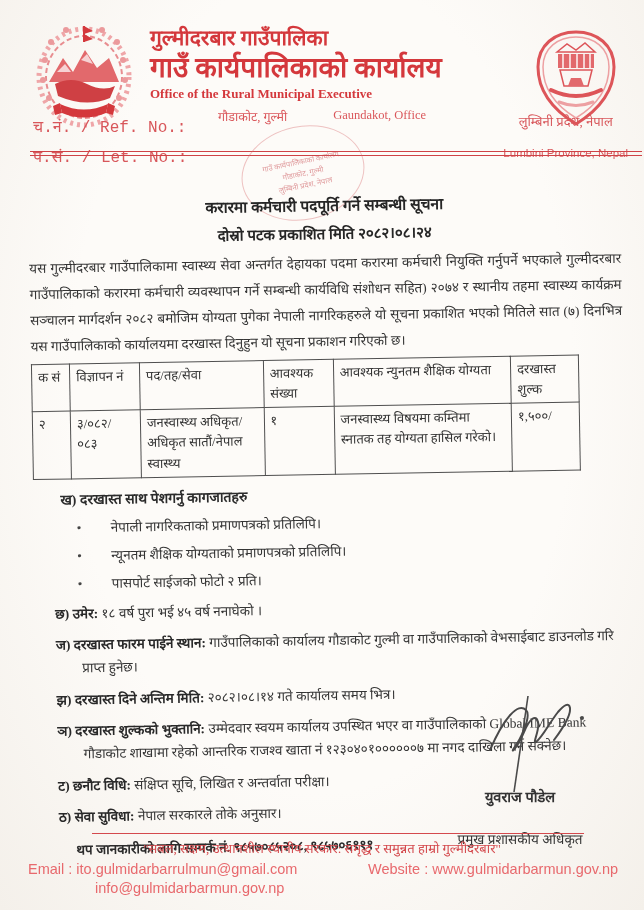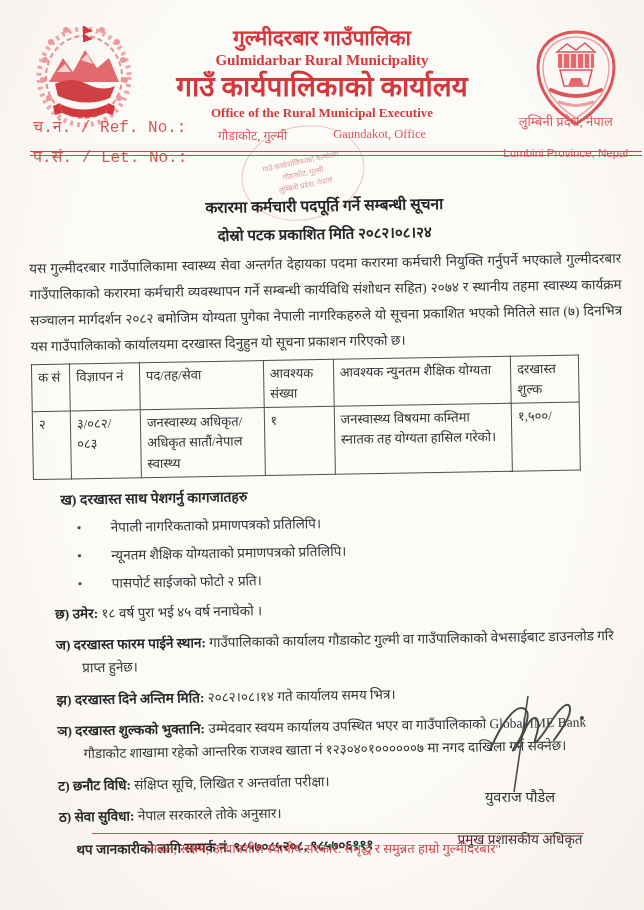--- a/index.html
+++ b/index.html
@@ -4,21 +4,21 @@
 <style>
   html,body{margin:0;padding:0;}
   body{width:644px;height:910px;background:#eceae6;font-family:"Liberation Serif","DejaVu Serif",serif;}
   .page{position:relative;width:644px;height:910px;overflow:hidden;
         background:radial-gradient(ellipse at 50% 42%,#fdfbf8 55%,#f4f0ea 100%);
         color:#3a3a3a;}
   
   .emblem{position:absolute;}
   #left-emblem{left:33px;top:20px;}
   #right-emblem{left:527px;top:28px;}
-  .head-center{position:absolute;left:150px;top:26px;width:344px;text-align:center;color:#d4383c;}
+  .head-center{position:absolute;left:150px;top:26px;width:344px;color:#d4383c;}
   .hc-np1{font-size:21px;font-weight:bold;line-height:1.15;}
   .hc-en1{font-size:15px;font-weight:bold;margin-top:2px;}
   .hc-np2{font-size:28px;font-weight:bold;margin-top:3px;line-height:1.1;}
   .hc-en2{font-size:13px;font-weight:bold;margin-top:2px;}
   .hc-loc{font-size:12.5px;margin-top:6px;color:#da575b;display:flex;justify-content:center;gap:46px;}
   .ref-block{position:absolute;left:33px;top:114px;font-family:Liberation Mono, monospace;
              font-size:16px;color:#d8575b;line-height:1.85;}
   .province-block{position:absolute;right:16px;top:112px;text-align:center;color:#d8575b;}
   .province-block .np{font-size:13px;}
   .province-block .en{font-size:11.5px;font-family:"Liberation Sans",sans-serif;margin-top:17px;}
@@ -44,21 +44,21 @@
   .bullet-line{margin-top:10px;padding-left:77px;text-indent:-17px;font-size:13.5px;color:#353535;}
   .bullet-dot{display:inline-block;width:17px;color:#444;}
   .items{margin-top:11px;}
   .item{margin-top:9px;padding-left:46px;text-indent:-26px;font-size:13.5px;
         line-height:1.68;color:#353535;}
   .item b{color:#292929;}
   .contact-line{margin:11px 0 0 37px;font-weight:bold;font-size:13.5px;color:#2c2c2c;}
   
   .sig-block{position:absolute;left:420px;top:688px;width:200px;text-align:center;}
   .sig-scribble{margin-left:30px;}
-  .sig-name{font-size:14.5px;color:#333;margin-top:-16px;}
+  .sig-name{font-size:14.5px;color:#333;margin-top:-16px;font-weight:bold;}
   .sig-title{font-size:13.5px;color:#333;margin-top:24px;}
   
   .footer-rule{position:absolute;left:92px;top:833px;width:492px;border-top:1.5px solid #d4494d;}
   .slogan{position:absolute;left:0;top:839px;width:100%;text-align:center;
           font-size:13px;color:#d4494d;}
   .f-contacts{position:absolute;left:28px;top:861px;width:600px;
               font-family:"Liberation Sans",sans-serif;font-size:14.5px;color:#e8696d;}
   .f-row{display:flex;}
   .f-email-col{width:340px;}
   .f-email2{margin-left:67px;margin-top:3px;}
@@ -108,21 +108,20 @@
       </g>
       <path d="M33 42 h32 l-4 16 h-24 z" fill="none" stroke="#dd5559" stroke-width="1.5"></path>
       <path d="M41 58 l3 -8 h10 l3 8 z" fill="#e2696c"></path>
       <path d="M24 62 q25 12 50 0" fill="none" stroke="#dd5559" stroke-width="4" stroke-linecap="round"></path>
       <path d="M32 74 q17 7 34 0" fill="none" stroke="#eda0a2" stroke-width="3" stroke-linecap="round"></path>
     </svg>
   </div>
 
   <div class="head-center">
     <div class="hc-np1">गुल्मीदरबार गाउँपालिका</div>
-    <div class="hc-en1">Gulmidarbar Rural Municipality</div>
     <div class="hc-np2">गाउँ कार्यपालिकाको कार्यालय</div>
     <div class="hc-en2">Office of the Rural Municipal Executive</div>
     <div class="hc-loc">
       <span>गौडाकोट, गुल्मी</span>
       <span>Gaundakot, Office</span>
     </div>
   </div>
 
   <div class="ref-block">
     <div>च.नं. / Ref. No.:</div>
@@ -232,14 +231,27 @@
       <path d="M58 8 L44 104" fill="none" stroke="#4a4a4a" stroke-width="1.6"></path>
       <circle cx="112" cy="30" r="2" fill="#4a4a4a"></circle>
     </svg>
     <div class="sig-name">युवराज पौडेल</div>
     <div class="sig-title">प्रमुख प्रशासकीय अधिकृत</div>
   </div>
 
   <div class="footer-rule"></div>
   <div class="slogan">"सबल, सक्षम, उत्थानशील स्थानीय सरकार: समृद्ध र समुन्नत हाम्रो गुल्मीदरबार"</div>
 
+  <div class="f-contacts">
+    <div class="f-row">
+      <div class="f-email-col">
+        <span>Email :</span>
+        <span>ito.gulmidarbarrulmun@gmail.com</span>
+      </div>
+      <div>
+        <span>Website :</span>
+        <span>www.gulmidarbarmun.gov.np</span>
+      </div>
+    </div>
+    <div class="f-email2">info@gulmidarbarmun.gov.np</div>
+  </div>
 
 </div>
 
 </body></html>

